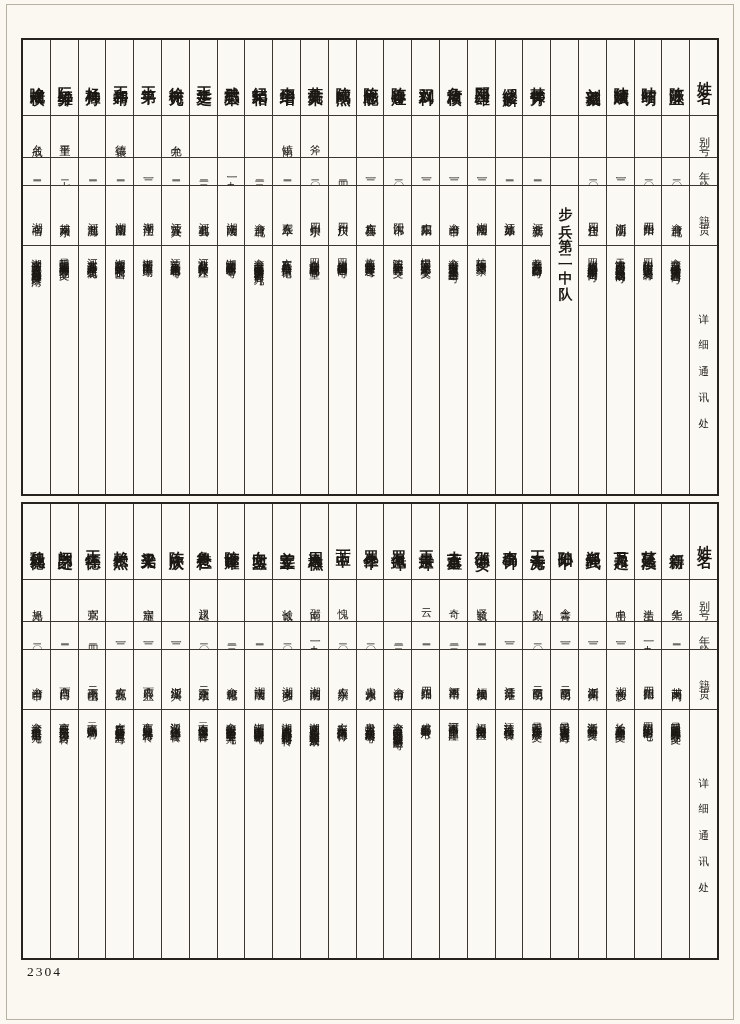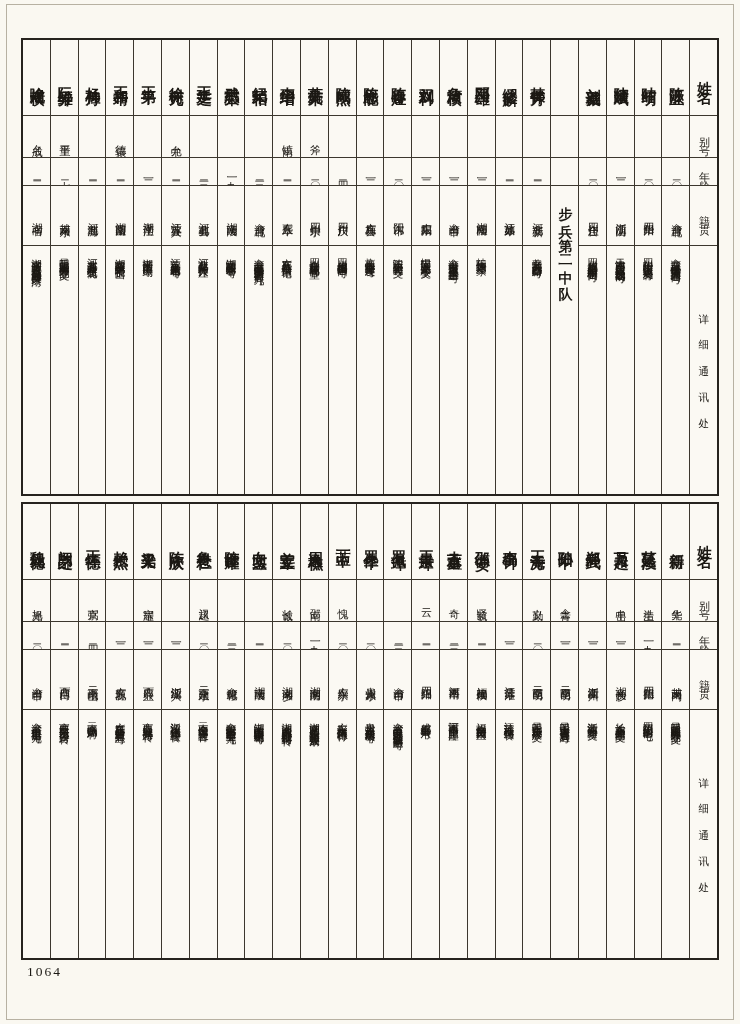--- a/index.html
+++ b/index.html
@@ -915,14 +915,14 @@
           <span class="vtext">二〇</span>
         </div>
         <div class="cell c-origin">
           <span class="vtext">台湾台中</span>
         </div>
         <div class="cell c-addr">
           <span class="vtext">台湾省台中市自治街十九号</span>
         </div>
       </div>
     </div>
-  <div class="page-number">1064</div>
+  <div class="page-number">2304</div>
 </div>
 
 </body></html>

